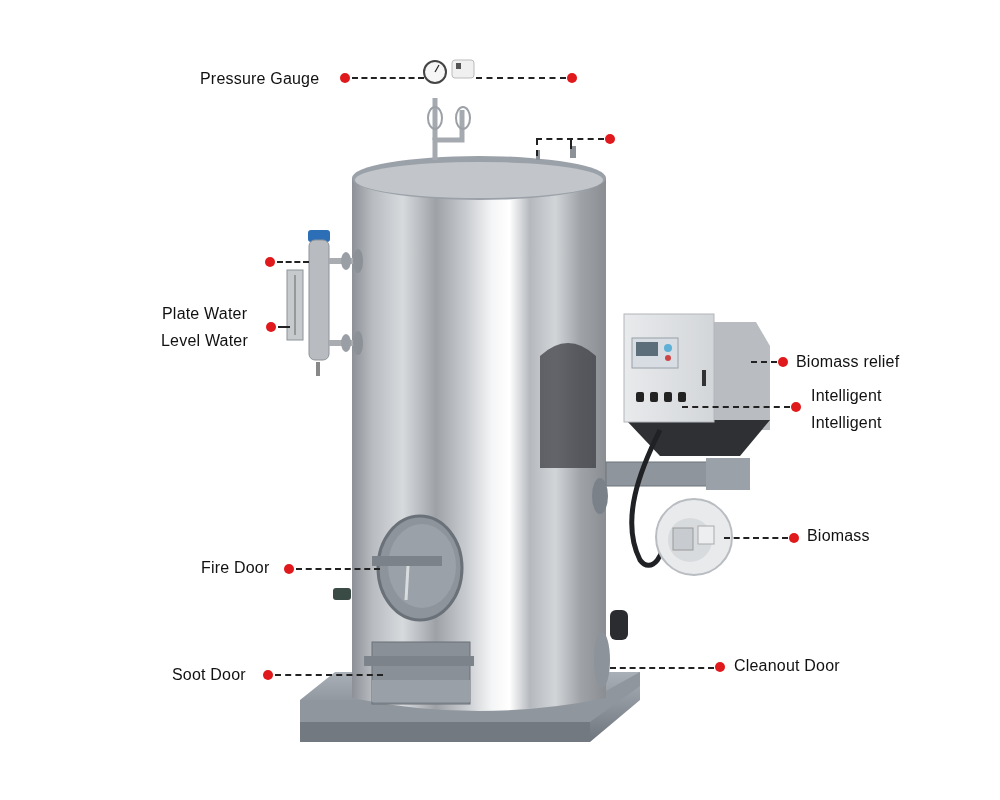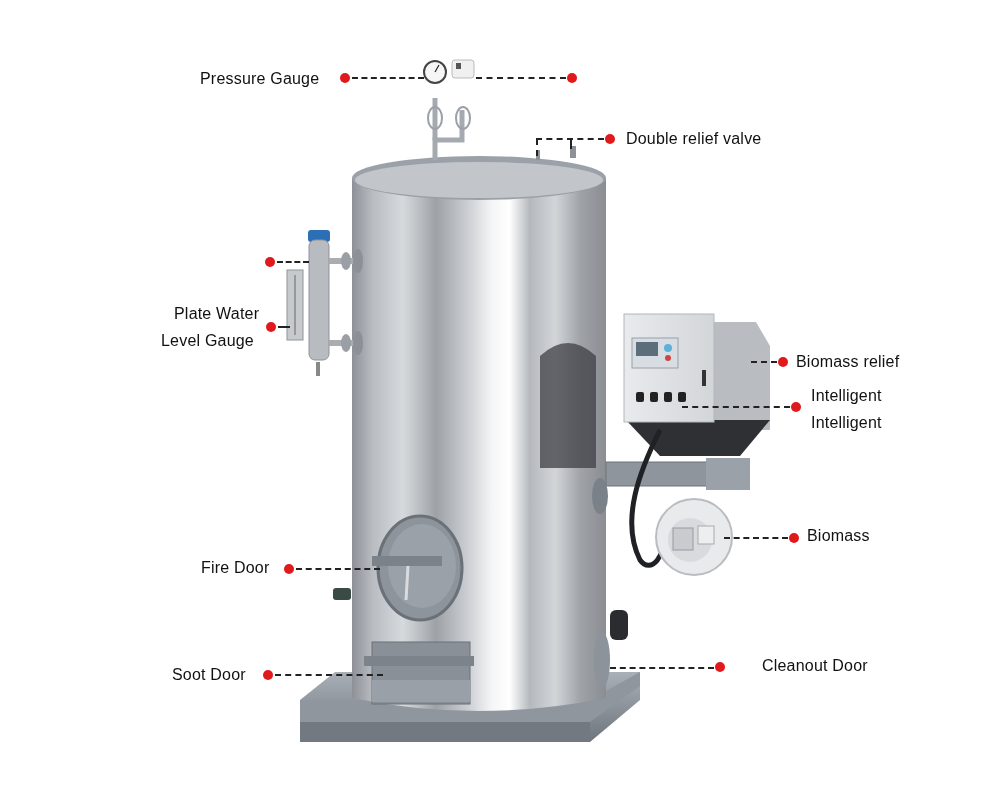--- a/index.html
+++ b/index.html
@@ -120,27 +120,26 @@
   <span class="dot" style="left:340px;top:73px"></span>
   <span class="dash" style="left:352px;top:77px;width:72px"></span>
 
   <span class="dash" style="left:476px;top:77px;width:90px"></span>
   <span class="dot" style="left:567px;top:73px"></span>
 
   <span class="vdash" style="left:536px;top:139px;height:17px"></span>
   <span class="vdash" style="left:570px;top:139px;height:10px"></span>
   <span class="dash" style="left:536px;top:138px;width:68px"></span>
   <span class="dot" style="left:605px;top:134px"></span>
-  <span class="label" style="left:626px;top:125px">Double relief valve</span>
 
   <span class="dot" style="left:265px;top:257px"></span>
   <span class="dash" style="left:277px;top:261px;width:32px"></span>
 
-  <span class="label" style="left:174px;top:300px">Plate Water</span>
-  <span class="label" style="left:161px;top:327px">Level Gauge</span>
+  <span class="label" style="left:162px;top:300px">Plate Water</span>
+  <span class="label" style="left:161px;top:327px">Level Water</span>
   <span class="dot" style="left:266px;top:322px"></span>
   <span class="dash" style="left:278px;top:326px;width:12px"></span>
 
   <span class="dash" style="left:751px;top:361px;width:26px"></span>
   <span class="dot" style="left:778px;top:357px"></span>
   <span class="label" style="left:796px;top:348px">Biomass relief</span>
 
   <span class="dash" style="left:682px;top:406px;width:108px"></span>
   <span class="dot" style="left:791px;top:402px"></span>
   <span class="label" style="left:811px;top:382px">Intelligent</span>
@@ -153,15 +152,15 @@
   <span class="label" style="left:201px;top:554px">Fire Door</span>
   <span class="dot" style="left:284px;top:564px"></span>
   <span class="dash" style="left:296px;top:568px;width:84px"></span>
 
   <span class="label" style="left:172px;top:661px">Soot Door</span>
   <span class="dot" style="left:263px;top:670px"></span>
   <span class="dash" style="left:275px;top:674px;width:108px"></span>
 
   <span class="dash" style="left:610px;top:667px;width:104px"></span>
   <span class="dot" style="left:715px;top:662px"></span>
-  <span class="label" style="left:762px;top:652px">Cleanout Door</span>
+  <span class="label" style="left:734px;top:652px">Cleanout Door</span>
 
 </div>
 
 </body></html>

